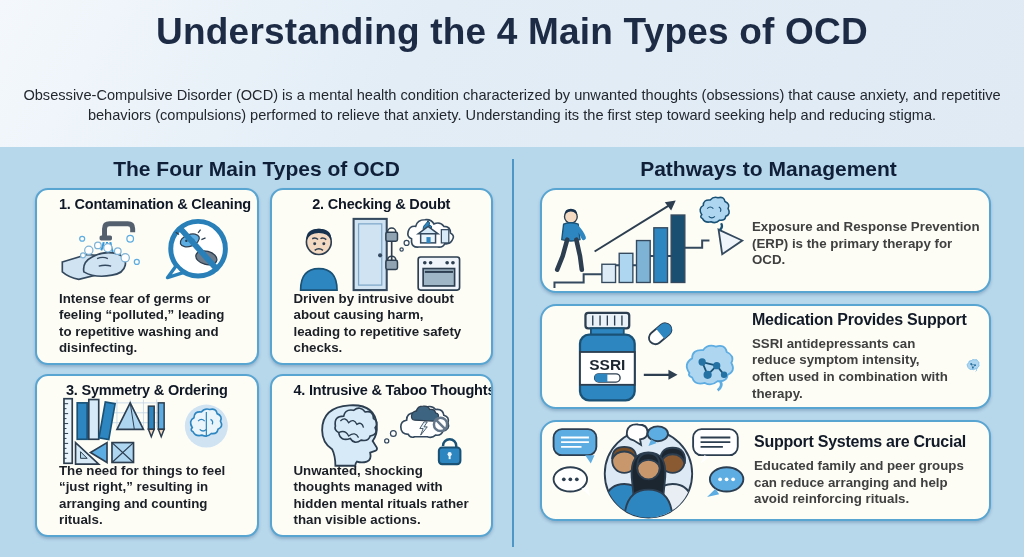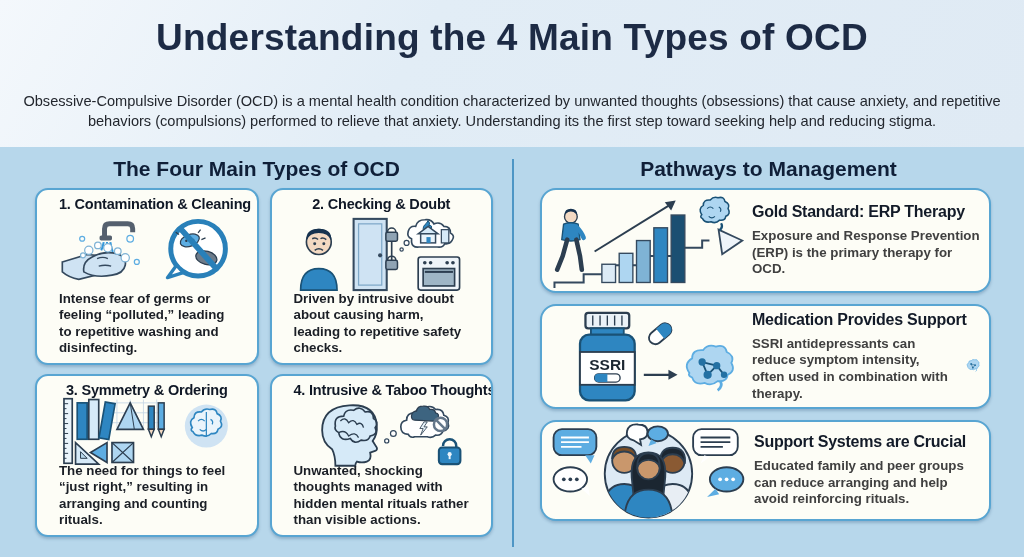--- a/index.html
+++ b/index.html
@@ -3,21 +3,21 @@
 <meta charset="utf-8">
 <style>
   * { box-sizing: border-box; margin: 0; padding: 0; }
   html, body { width: 1024px; height: 557px; }
   body { font-family: "Liberation Sans", sans-serif; }
 
   .poster { width: 1024px; height: 557px; display: flex; flex-direction: column; background: #b7d7eb; overflow: hidden; }
 
   
   .top { flex: 0 0 147px; background: linear-gradient(120deg, #f4f8fc 0%, #e2edf6 40%, #dfeaf4 100%); text-align: center; }
-  .top h1 { padding-top: 17px; font-size: 37px; font-weight: 800; color: #1d2b45; letter-spacing: 0.2px; }
+  .top h1 { padding-top: 11px; font-size: 37px; font-weight: 800; color: #1d2b45; letter-spacing: 0.2px; }
   .top .subtitle { margin: 32px auto 0; max-width: 978px; font-size: 14.6px; font-weight: 400; line-height: 1.38; color: #23272e; }
 
   
   .main { flex: 1; display: flex; position: relative; }
   .divider { position: absolute; left: 512px; top: 12px; bottom: 10px; width: 2px; background: #4e96c5; }
   .col-left { width: 513px; }
   .col-right { flex: 1; }
   .main h2 { text-align: center; font-size: 21px; font-weight: 800; color: #0f1f38; margin-top: 10px; }
 
   .grid { display: grid; grid-template-columns: 1fr 1fr; grid-template-rows: 177px 163px; gap: 9px 11px; margin: 7px 20px 0 35px; }
@@ -232,21 +232,20 @@
               <path d="M30,37 q6,6 8,12" stroke="#2e86c1" stroke-width="5" fill="none" stroke-linecap="round"></path>
               <path d="M20,51 l-5,18 -6,15 M30,51 l4,18 2,15" stroke="#2c3e50" stroke-width="5" fill="none" stroke-linecap="round"></path>
               <g transform="translate(182 22) scale(0.85)">
                 <path d="M-17,2 q-5,-8 2,-12 q0,-8 9,-7 q4,-5 10,-3 q8,-2 9,5 q7,3 4,9 q4,7 -3,10 q-1,6 -8,5 q-5,5 -11,2 q-8,2 -11,-4 q-4,-2 -1,-5 z" fill="#aed6f1" stroke="#1a5276" stroke-width="2"></path>
                 <path d="M-10,-6 q4,-4 8,0 M-8,4 q4,4 8,0 M5,-8 q4,2 2,6" fill="none" stroke="#1a5276" stroke-width="1.5"></path>
                 <path d="M8,13 q3,5 -2,9" stroke="#1a5276" stroke-width="3" fill="none"></path>
               </g>
             </svg>
           </div>
           <div class="mtext">
-            <h3>Gold Standard: ERP Therapy</h3>
             <p>Exposure and Response Prevention (ERP) is the primary therapy for OCD.</p>
           </div>
         </article>
 
         <article class="card mcard h-b">
           <div class="illus-m">
             <svg width="196" height="96" viewBox="0 0 215 105">
               <rect x="40" y="4" width="48" height="17" rx="3" fill="#eaf2f8" stroke="#2c3e50" stroke-width="2.5"></rect>
               <path d="M48,7 v11 M56,7 v11 M64,7 v11 M72,7 v11 M80,7 v11" stroke="#2c3e50" stroke-width="1.5"></path>
               <rect x="46" y="21" width="36" height="8" fill="#2e86c1" stroke="#1a5276" stroke-width="2"></rect>

